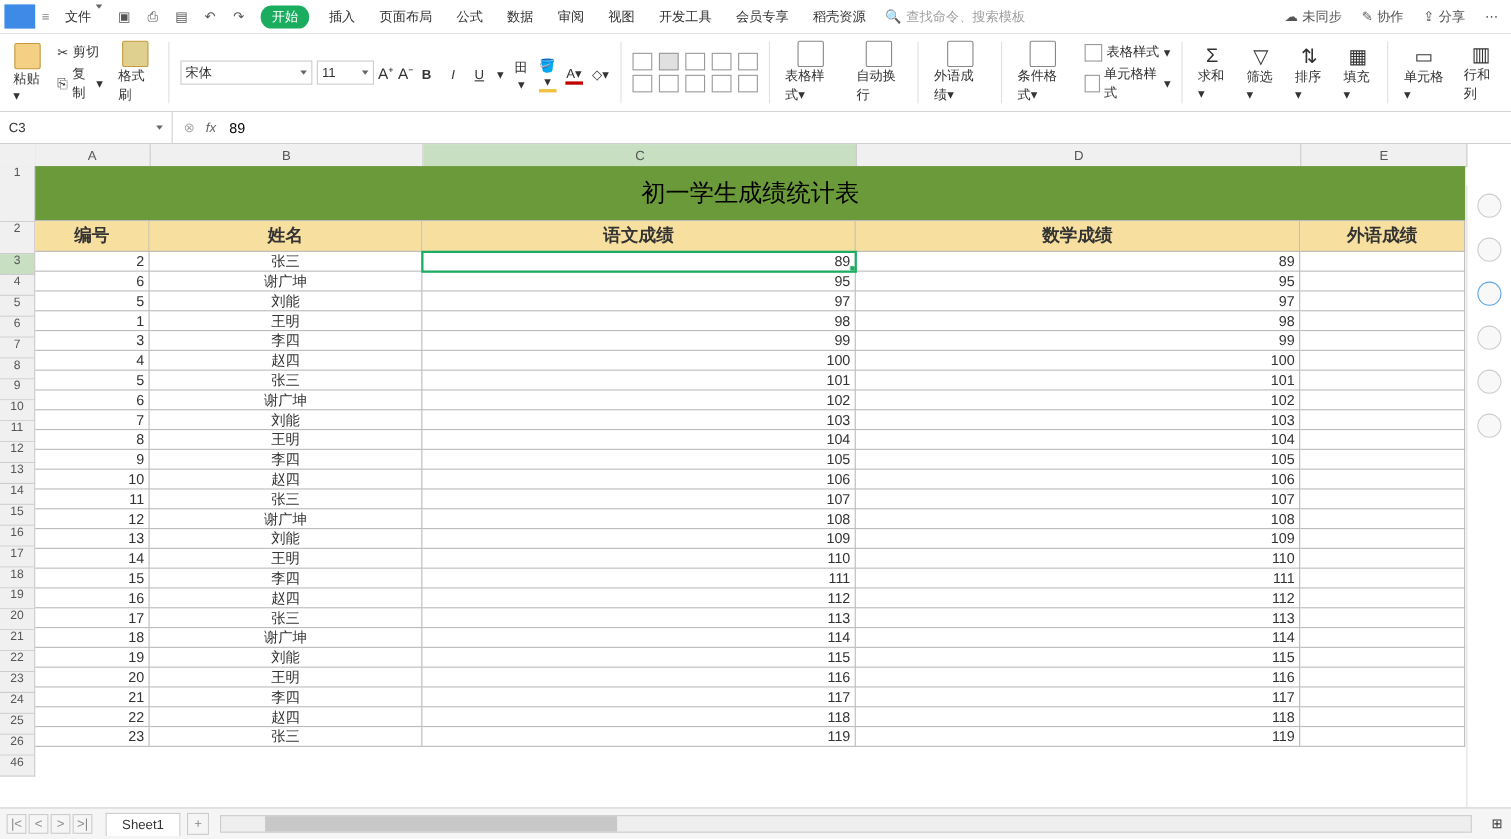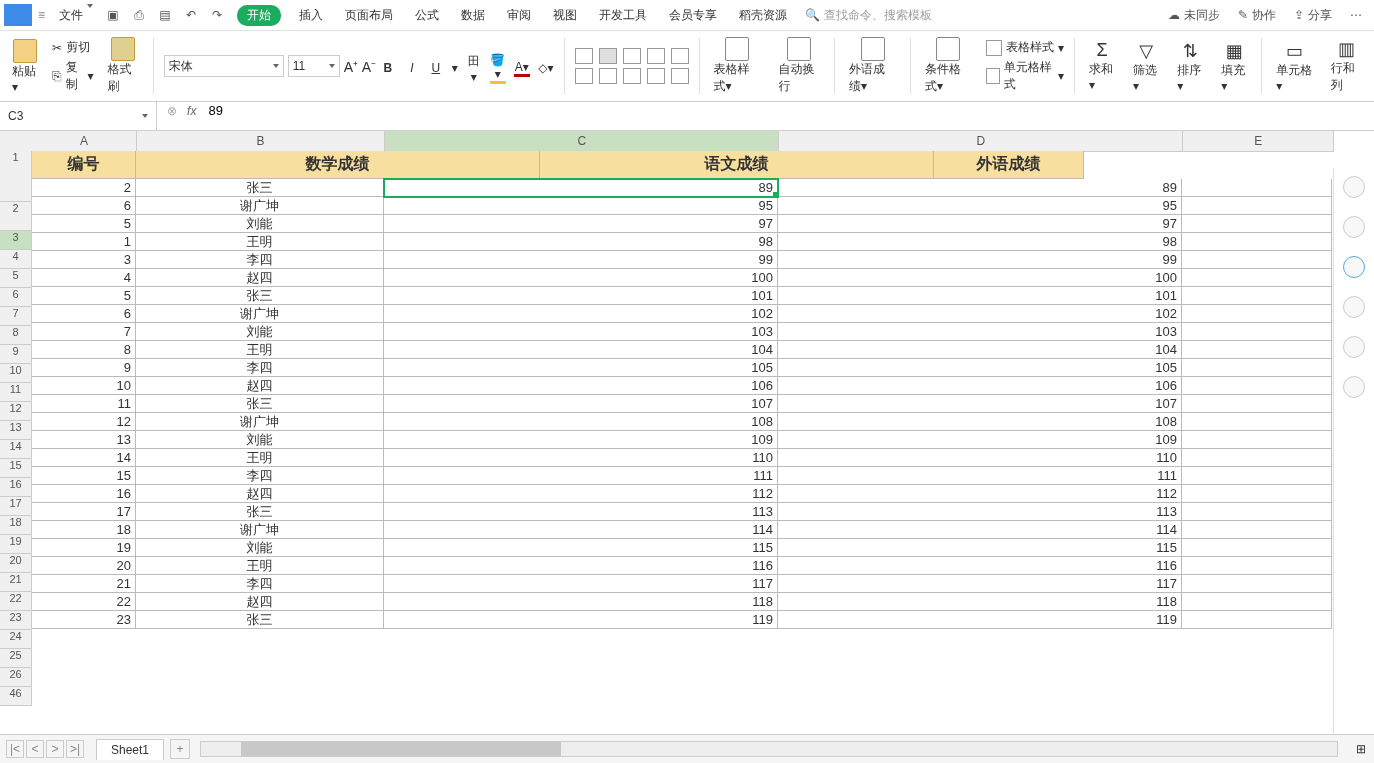--- a/index.html
+++ b/index.html
@@ -27,21 +27,21 @@
 .bius-row span{cursor:pointer;width:16px;text-align:center}
 .aa{display:flex;align-items:center;gap:4px}
 .aa span{border:0;cursor:pointer;font-size:14px}
 .align-grid{display:flex;flex-direction:column;gap:4px}
 .align-grid .row{display:flex;gap:6px}
 .align-grid .abox{width:16px;height:14px;border:1px solid #999;cursor:pointer;position:relative}
 .num-select{border:1px solid #ccc;height:20px;padding:0 4px;background:#fff;display:flex;align-items:center;min-width:80px;cursor:pointer}
 .num-row{display:flex;gap:6px;margin-top:4px}
 .num-row span{cursor:pointer;font-size:12px}
 
-.formula-bar{height:28px;border-bottom:1px solid #d0d0d0;display:flex;align-items:flex-start;background:#fff}
+.formula-bar{height:28px;border-bottom:1px solid #d0d0d0;display:flex;align-items:center;background:#fff}
 .name-box{width:140px;border-right:1px solid #d0d0d0;display:flex;align-items:center;justify-content:space-between;padding:0 8px;height:100%}
 .fx-area{display:flex;align-items:center;gap:10px;padding:0 10px;flex:1}
 .fx-area .fx{font-style:italic;color:#666}
 .fx-input{border:0;outline:0;flex:1;font-size:13px}
 
 .grid-area{position:relative;height:600px;overflow:hidden;background:#fff}
 .corner{position:absolute;left:0;top:0;width:32px;height:20px;background:#f0f0f0;border-right:1px solid #ccc;border-bottom:1px solid #ccc}
 .col-headers{position:absolute;left:32px;top:0;right:40px;height:20px;display:flex;background:#f0f0f0;border-bottom:1px solid #ccc}
 .col-headers .ch{border-right:1px solid #ccc;text-align:center;line-height:20px;color:#555}
 .col-headers .ch.sel{background:#c8dfc2}
@@ -253,24 +253,28 @@
       <div class="rh" style="height: 18px;">20</div>
       <div class="rh" style="height: 18px;">21</div>
       <div class="rh" style="height: 18px;">22</div>
       <div class="rh" style="height: 18px;">23</div>
       <div class="rh" style="height: 18px;">24</div>
       <div class="rh" style="height: 18px;">25</div>
       <div class="rh" style="height: 18px;">26</div>
       <div class="rh" style="height: 18px;">46</div>
     </div>
   <div class="cells" id="cells">
+      <div class="row">
+        <div class="cell title-row" style="width: 1300px;">初一学生成绩统计表</div>
+      </div>
       <div class="row header-row">
         <div class="cell" style="width: 104px;">编号</div>
+        <div class="cell" style="width: 248px;">姓名</div>
+        <div class="cell" style="width: 394px;">语文成绩</div>
         <div class="cell" style="width: 404px;">数学成绩</div>
-        <div class="cell" style="width: 394px;">语文成绩</div>
         <div class="cell" style="width: 150px; text-align: right;">外语成绩</div>
       </div>
       <div class="row data-row">
         <div class="cell" style="width: 104px;">2</div>
         <div class="cell name" style="width: 248px;">张三</div>
         <div class="cell selcell" style="width: 394px;">89</div>
         <div class="cell" style="width: 404px;">89</div>
         <div class="cell" style="width: 150px;"></div>
       </div>
       <div class="row data-row">

